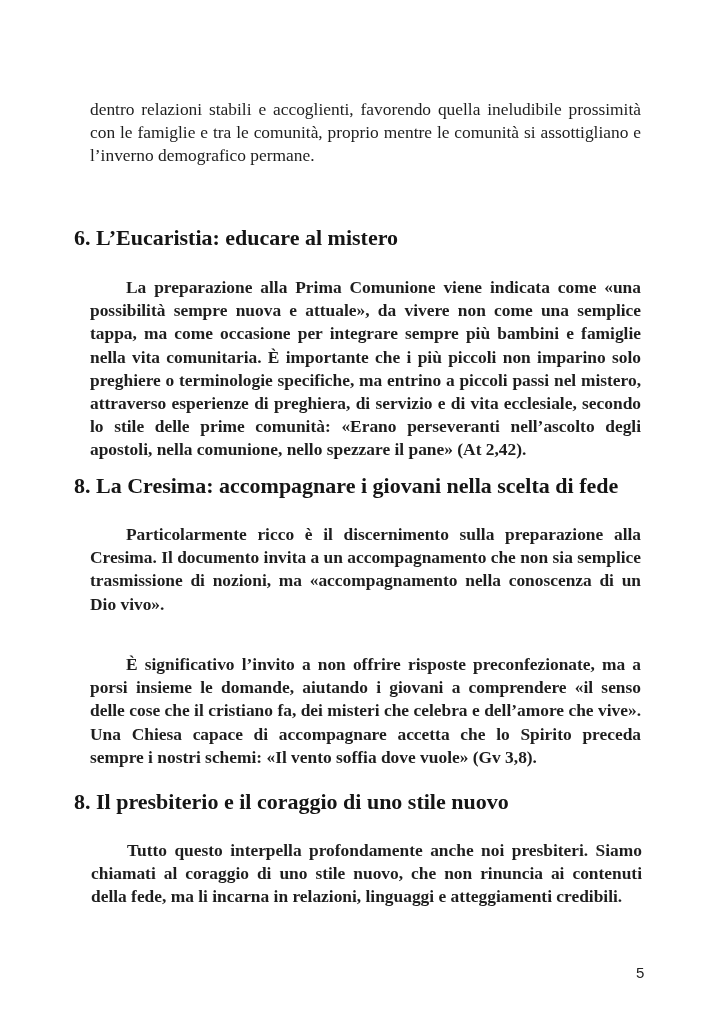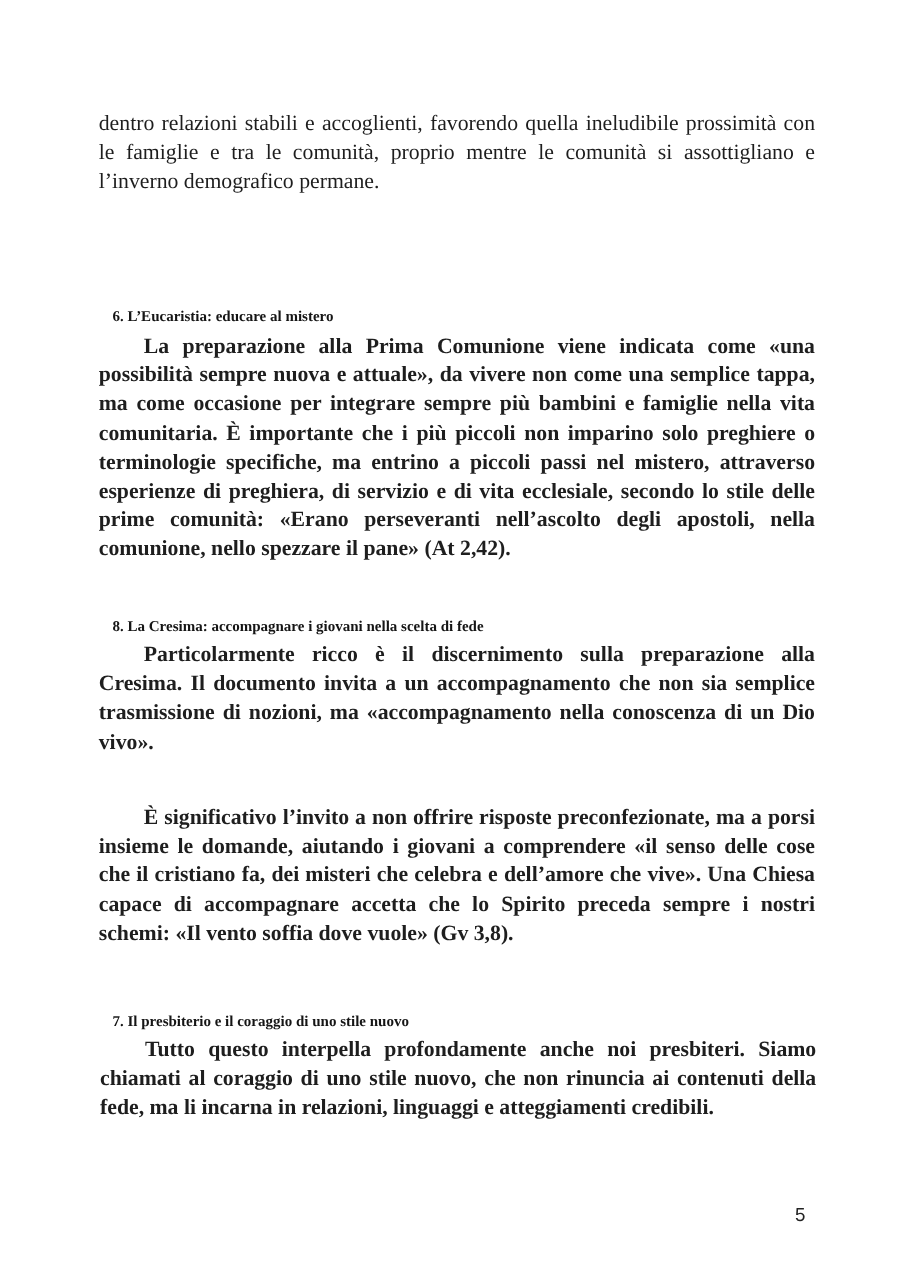--- a/index.html
+++ b/index.html
@@ -2,24 +2,24 @@
 <html><head>
 <meta charset="utf-8">
 <style>
   html, body { margin: 0; padding: 0; background: #ffffff; }
   body { width: 724px; height: 1024px; position: relative; overflow: hidden; }
   .page {
     position: absolute; left: 74px; top: 82px; width: 583px;
     font-family: "Liberation Serif", "DejaVu Serif", serif;
     font-size: 17.4px; line-height: 23.2px; color: #1e1e1e;
   }
-  p { margin: 5px; text-align: justify; }
+  p { margin: 16px; text-align: justify; }
   .indent { text-indent: 36px; font-weight: bold; }
   h2 {
-    margin: 16px; font-size: 12px; font-weight: bold; line-height: 23.2px; color: #151515;
+    margin: 0; font-size: 22px; font-weight: bold; line-height: 23.2px; color: #151515;
   }
   .s6 { position: absolute; top: 144px; left: 0; width: 100%; }
   .s6p { position: absolute; top: 178px; left: 0; width: 100%; }
   .s7 { position: absolute; top: 392px; left: 0; width: 100%; }
   .s7p1 { position: absolute; top: 425px; left: 0; width: 100%; }
   .s7p2 { position: absolute; top: 555px; left: 0; width: 100%; }
   .s8 { position: absolute; top: 708px; left: 0; width: 100%; }
   .s8p { position: absolute; top: 741px; left: 1px; width: 100%; }
   .pagenum {
     position: absolute; left: 636px; top: 964px;
@@ -44,20 +44,20 @@
     <h2>8. La Cresima: accompagnare i giovani nella scelta di fede</h2>
   </div>
   <div class="s7p1">
     <p class="indent">Particolarmente ricco è il discernimento sulla preparazione alla Cresima. Il documento invita a un accompagnamento che non sia semplice trasmissione di nozioni, ma «accompagnamento nella conoscenza di un Dio vivo».</p>
   </div>
   <div class="s7p2">
     <p class="indent">È significativo l’invito a non offrire risposte preconfezionate, ma a porsi insieme le domande, aiutando i giovani a comprendere «il senso delle cose che il cristiano fa, dei misteri che celebra e dell’amore che vive». Una Chiesa capace di accompagnare accetta che lo Spirito preceda sempre i nostri schemi: «Il vento soffia dove vuole» (Gv 3,8).</p>
   </div>
 
   <div class="s8">
-    <h2>7. Il presbiterio e il coraggio di uno stile nuovo</h2>
+    <h2>8. Il presbiterio e il coraggio di uno stile nuovo</h2>
   </div>
   <div class="s8p">
     <p class="indent">Tutto questo interpella profondamente anche noi presbiteri. Siamo chiamati al coraggio di uno stile nuovo, che non rinuncia ai contenuti della fede, ma li incarna in relazioni, linguaggi e atteggiamenti credibili.</p>
   </div>
 </div>
 
 <div class="pagenum">5</div>
 
 </body></html>

